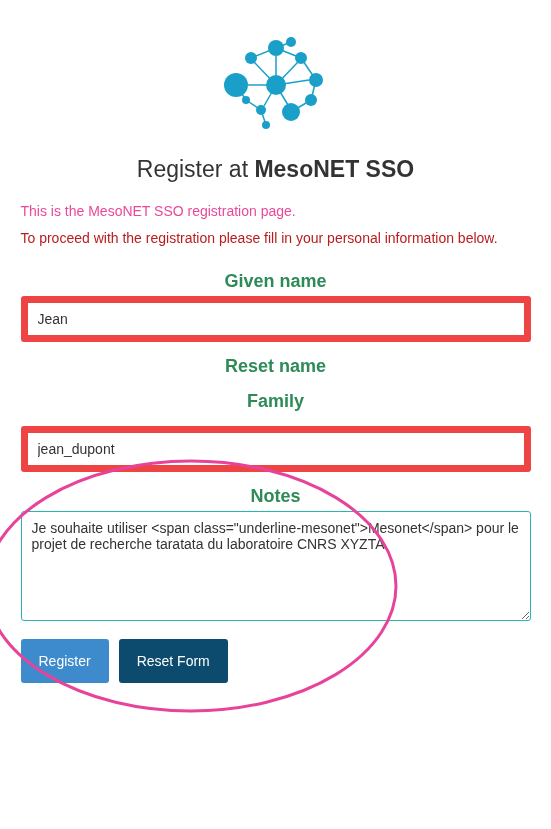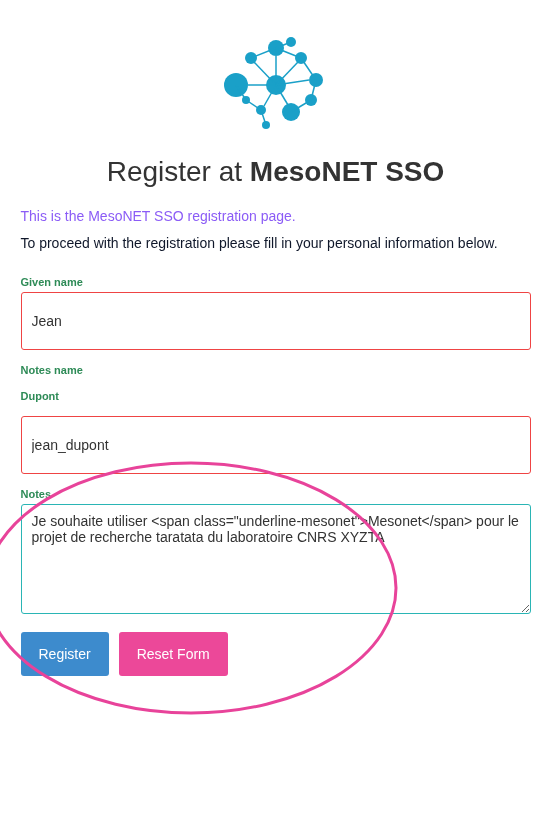--- a/index.html
+++ b/index.html
@@ -30,71 +30,72 @@
       margin-bottom: 12px;
       margin-top: 10px;
     }
 
     .logo-svg {
       width: 120px;
       height: 110px;
     }
 
     .page-title {
-      font-size: 28px;
+      font-size: 23px;
       font-weight: normal;
       color: #333;
       margin-bottom: 18px;
       text-align: center;
     }
 
     .page-title strong {
       font-weight: bold;
     }
 
     .description {
       width: 100%;
       font-size: 14px;
-      color: #8b5cf6;
+      color: #ec4899;
       margin-bottom: 6px;
       line-height: 1.5;
     }
 
     .description-detail {
       width: 100%;
       font-size: 14px;
-      color: #0f172a;
+      color: #b91c1c;
       margin-bottom: 22px;
       line-height: 1.5;
       text-align: justify;
     }
 
     .form-container {
       width: 100%;
       position: relative;
     }
 
     .form-group {
       margin-bottom: 14px;
       width: 100%;
     }
 
     .form-label {
       display: block;
-      font-size: 11px;
+      font-size: 18px;
       font-weight: bold;
       color: #2e8b57;
       margin-bottom: 4px;
+      text-align: center;
     }
 
     .form-input {
       width: 100%;
-      padding: 20px 10px;
-      font-size: 14px;
-      border: 1px solid #ef4444;
+      padding: 8px 10px;
+      font-size: 14px;
+      border: 7px solid #ef4444;
       border-radius: 3px;
       outline: none;
       color: #333;
     }
 
     .form-textarea {
       width: 100%;
       padding: 8px 10px;
       font-size: 14px;
       border: 1px solid #2ab5b5;
@@ -116,21 +117,21 @@
       background-color: #3d8bcd;
       color: #fff;
       border: none;
       padding: 14px 18px;
       font-size: 14px;
       border-radius: 3px;
       cursor: pointer;
     }
 
     .btn-reset {
-      background-color: #ec4899;
+      background-color: #0c4a6e;
       color: #fff;
       border: none;
       padding: 8px 18px;
       font-size: 14px;
       border-radius: 3px;
       cursor: pointer;
     }
 
     .notes-wrapper {
       position: relative;
@@ -188,25 +189,25 @@
   <p class="description-detail">To proceed with the registration please fill in your personal information below.</p>
 
   <div class="form-container">
 
     <div class="form-group">
       <label class="form-label">Given name</label>
       <input type="text" class="form-input" value="Jean" style="">
     </div>
 
     <div class="form-group">
-      <label class="form-label">Notes name</label>
-    </div>
-
-    <div class="form-group">
-      <label class="form-label">Dupont</label>
+      <label class="form-label">Reset name</label>
+    </div>
+
+    <div class="form-group">
+      <label class="form-label">Family</label>
     </div>
 
     <div class="form-group">
       <input type="text" class="form-input" value="jean_dupont" style="">
     </div>
 
     <div class="notes-wrapper">
 
       <svg style="position:absolute; top:-30px; left:-45px; width:430px; height:260px; pointer-events:none; z-index:10;" viewBox="0 0 430 260" xmlns="http://www.w3.org/2000/svg">
         <ellipse cx="215" cy="130" rx="205" ry="125" fill="none" stroke="#e8439a" stroke-width="3"></ellipse>

